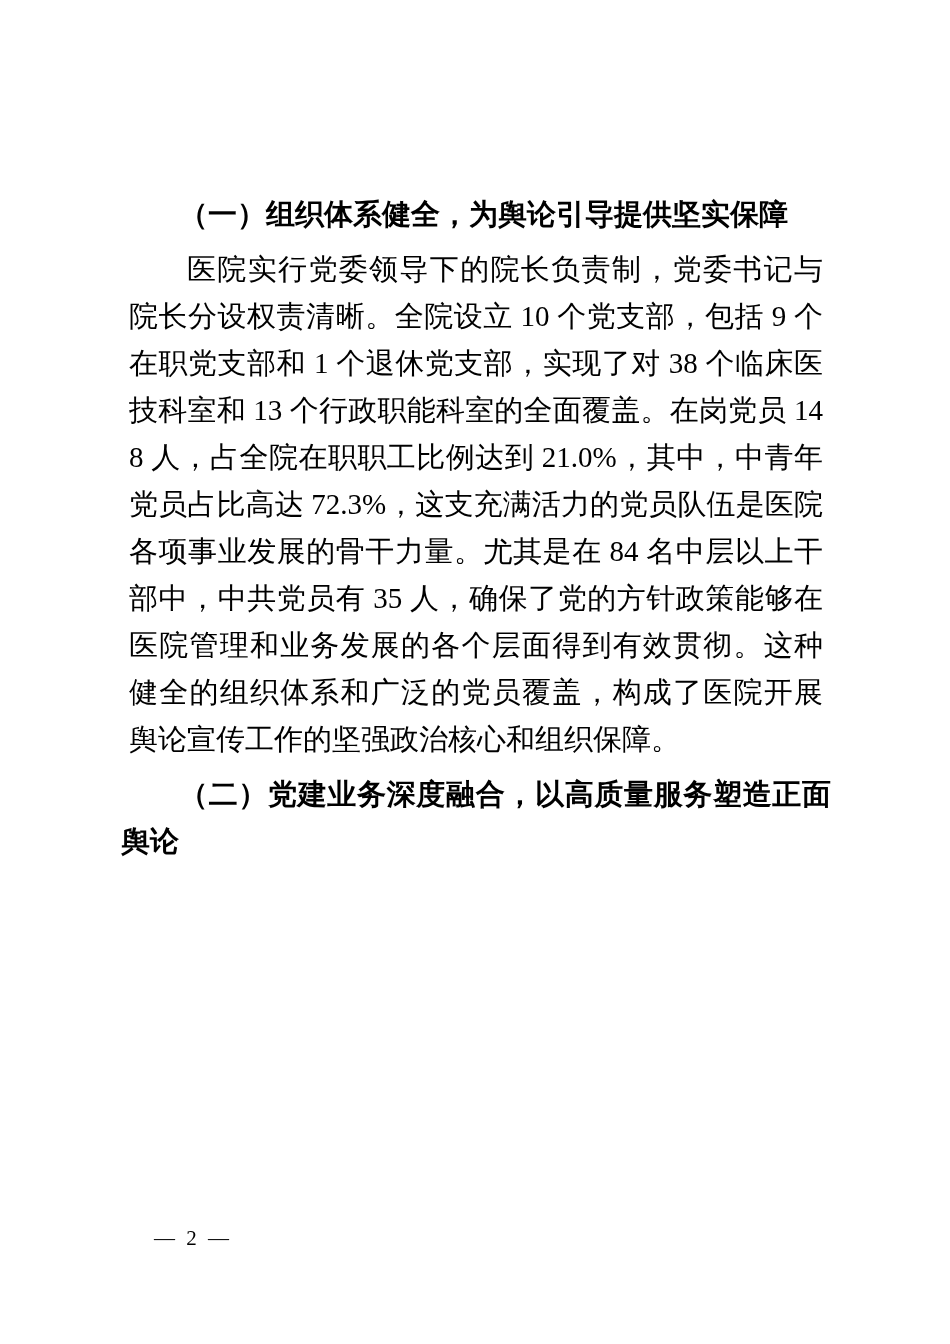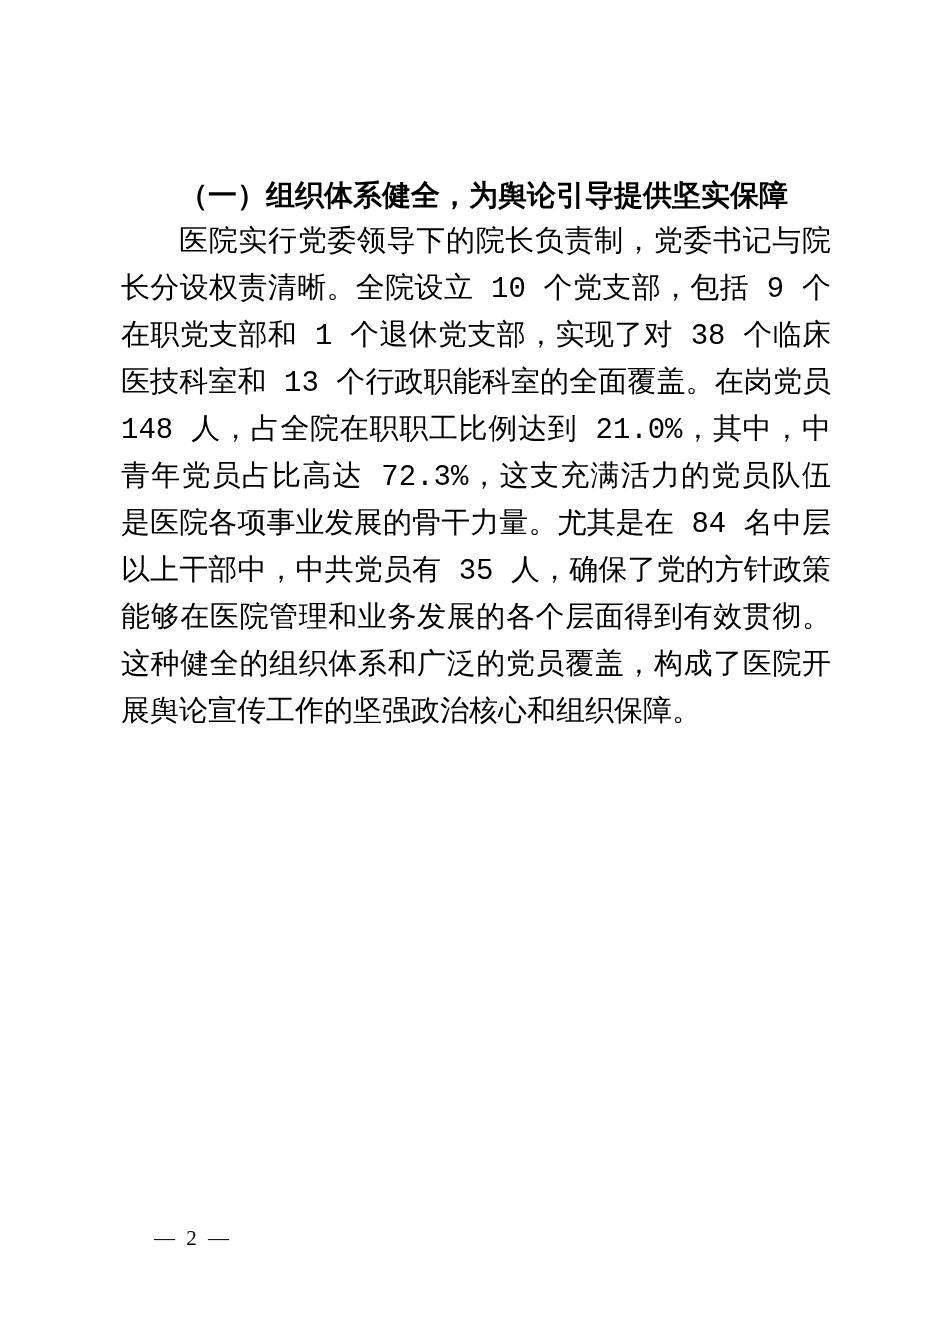--- a/index.html
+++ b/index.html
@@ -11,37 +11,37 @@
   .page {
     position: relative;
     width: 950px;
     height: 1344px;
     background: #ffffff;
     overflow: hidden;
   }
   
   .content {
     position: absolute;
-    top: 172px;
+    top: 191px;
     left: 121px;
     width: 710px;
   }
   .section-heading {
     margin: 0;
     font-family: "Liberation Sans", "DejaVu Sans", sans-serif;
     font-weight: bold;
     font-size: 29px;
     line-height: 47px;
     color: #000000;
     text-indent: 2em;
     text-align: justify;
   }
   .section-body {
-    margin: 0;
-    font-family: Liberation Mono, monospace;
+    margin: 8px;
+    font-family: Liberation Serif, serif;
     font-weight: normal;
     font-size: 29px;
     line-height: 47px;
     color: #000000;
     text-indent: 2em;
     text-align: justify;
     word-break: break-all;
   }
   
   .page-footer {
@@ -57,18 +57,19 @@
 </head>
 <body>
 
 <div class="page">
   <div class="content">
 
     <h2 class="section-heading">（一）组织体系健全，为舆论引导提供坚实保障</h2>
 
     <p class="section-body">医院实行党委领导下的院长负责制，党委书记与院长分设权责清晰。全院设立 10 个党支部，包括 9 个在职党支部和 1 个退休党支部，实现了对 38 个临床医技科室和 13 个行政职能科室的全面覆盖。在岗党员 148 人，占全院在职职工比例达到 21.0%，其中，中青年党员占比高达 72.3%，这支充满活力的党员队伍是医院各项事业发展的骨干力量。尤其是在 84 名中层以上干部中，中共党员有 35 人，确保了党的方针政策能够在医院管理和业务发展的各个层面得到有效贯彻。这种健全的组织体系和广泛的党员覆盖，构成了医院开展舆论宣传工作的坚强政治核心和组织保障。</p>
 
+    <h2 class="section-heading">（二）党建业务深度融合，以高质量服务塑造正面舆论</h2>
 
 
   </div>
 
   <div class="page-footer">— 2 —</div>
 </div>
 
 </body></html>

